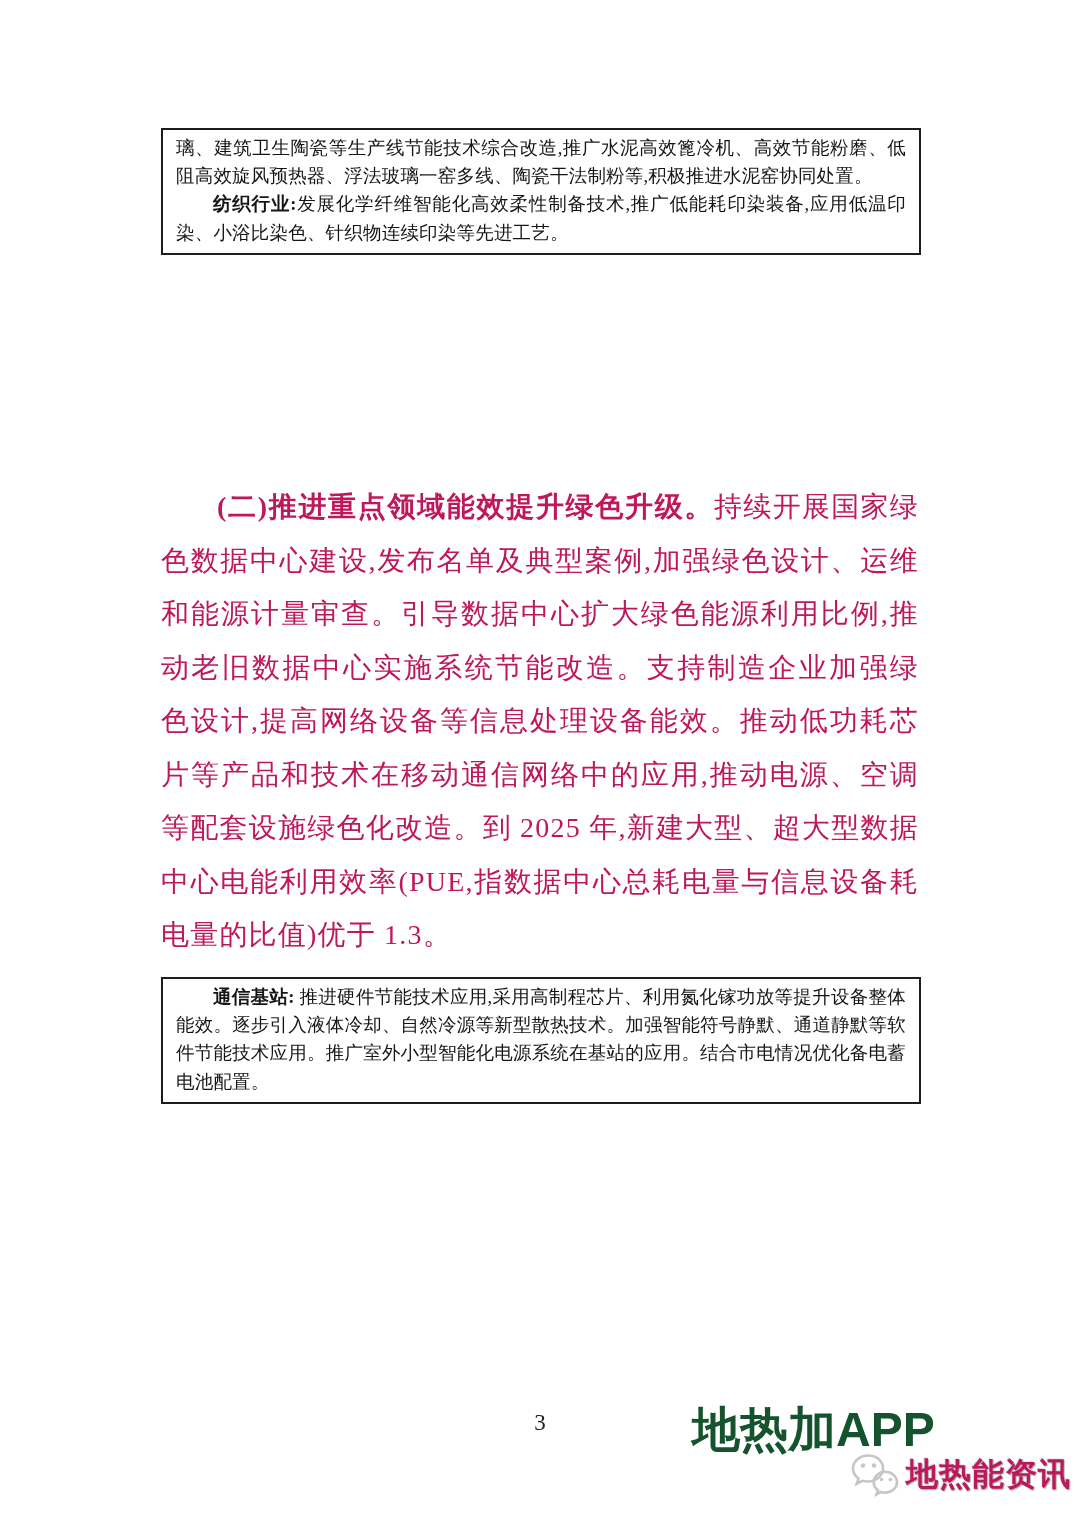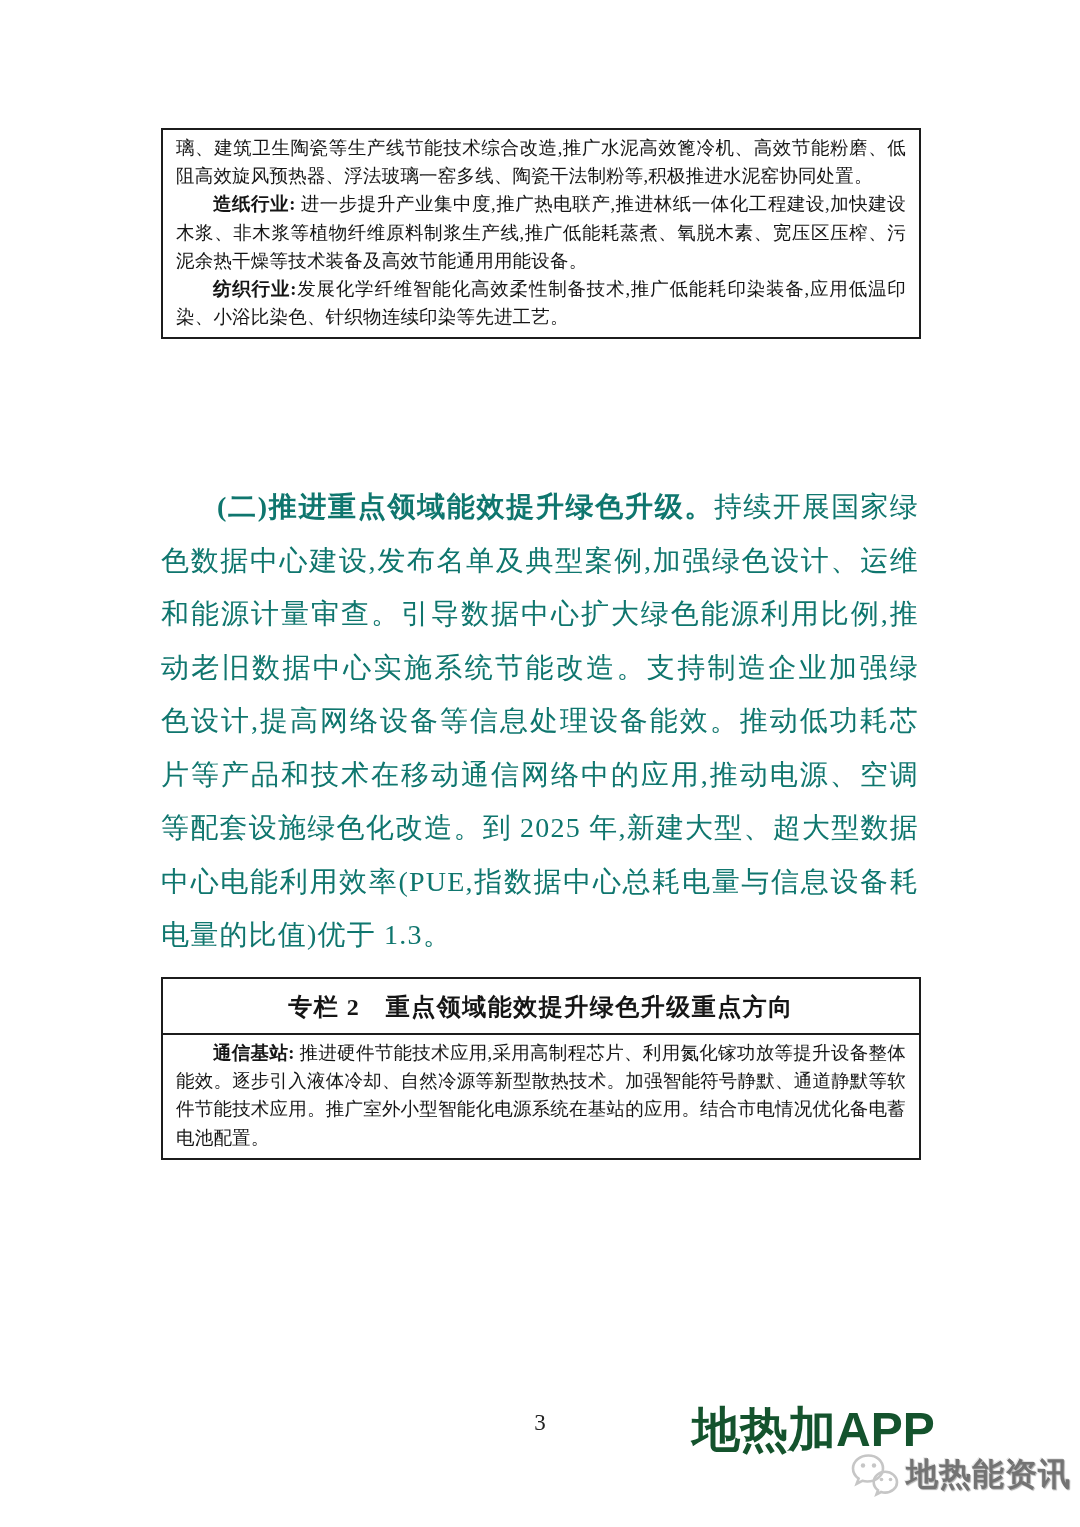--- a/index.html
+++ b/index.html
@@ -44,21 +44,21 @@
   .main-para{
     position:absolute;
     left:161px;top:480px;width:758px;
     margin:0;
     font-size:28px;
     letter-spacing:1.2px;
     line-height:53.5px;
     text-align:justify;
     text-justify:inter-character;
     text-indent:2em;
-    color:#0f766e;
+    color:#be185d;
   }
   .main-para b{font-weight:800;letter-spacing:1.6px;}
   
   .page-number{
     position:absolute;
     left:0;top:1410px;width:1080px;
     text-align:center;
     font-size:23px;
     color:#222222;
   }
@@ -86,29 +86,27 @@
   }
 </style>
 </head>
 <body>
 
 <div class="page">
 
   <div class="pbox" id="box1">
     <div class="body">
       <p class="cont">璃、建筑卫生陶瓷等生产线节能技术综合改造,推广水泥高效篦冷机、高效节能粉磨、低阻高效旋风预热器、浮法玻璃一窑多线、陶瓷干法制粉等,积极推进水泥窑协同处置。</p>
-      <p><b>造纸行业:</b><span> 进一步提升产业集中度,推广热电联产,推进林纸一体化工程建设,加快建设木浆、非木浆等植物纤维原料制浆生产线,推广低能耗蒸煮、氧脱木素、宽压区压榨、污泥余热干燥等技术装备及高效节能通用用能设备。</span></p>
       <p><b>纺织行业:</b><span>发展化学纤维智能化高效柔性制备技术,推广低能耗印染装备,应用低温印染、小浴比染色、针织物连续印染等先进工艺。</span></p>
     </div>
   </div>
 
   <p class="main-para"><b>(二)推进重点领域能效提升绿色升级。</b><span>持续开展国家绿色数据中心建设,发布名单及典型案例,加强绿色设计、运维和能源计量审查。引导数据中心扩大绿色能源利用比例,推动老旧数据中心实施系统节能改造。支持制造企业加强绿色设计,提高网络设备等信息处理设备能效。推动低功耗芯片等产品和技术在移动通信网络中的应用,推动电源、空调等配套设施绿色化改造。到 2025 年,新建大型、超大型数据中心电能利用效率(PUE,指数据中心总耗电量与信息设备耗电量的比值)优于 1.3。</span></p>
 
   <div class="pbox" id="box2">
-    <div class="box-title">专栏 2　重点领域能效提升绿色升级重点方向</div>
     <div class="body">
       <p><b>通信基站:</b><span> 推进硬件节能技术应用,采用高制程芯片、利用氮化镓功放等提升设备整体能效。逐步引入液体冷却、自然冷源等新型散热技术。加强智能符号静默、通道静默等软件节能技术应用。推广室外小型智能化电源系统在基站的应用。结合市电情况优化备电蓄电池配置。</span></p>
     </div>
   </div>
 
   <div class="page-number">3</div>
 
   <div class="wm-app" id="wm-app" style="color: #14532d;">地热加APP</div>
 
   <div class="wm-channel">
@@ -119,16 +117,16 @@
           <path d="M48 30.2c0 5.8-5.3 10.4-11.9 10.4-1.4 0-2.8-.2-4-.6l-4.6 2.3 1.5-4.1c-2.6-1.9-4.3-4.8-4.3-8 0-5.7 5.3-10.4 11.4-10.4 6.6 0 11.9 4.7 11.9 10.4Z"></path>
         </g>
         <g fill="#c6c6c6">
           <circle cx="14" cy="13.5" r="2.2"></circle>
           <circle cx="25" cy="13.5" r="2.2"></circle>
           <circle cx="32.5" cy="27.5" r="1.8"></circle>
           <circle cx="41.5" cy="27.5" r="1.8"></circle>
         </g>
       </svg>
     </span>
-    <span class="label" id="wm-channel-label" style="color: #737373; font-family: Liberation Serif, serif;">地热能资讯</span>
+    <span class="label" id="wm-channel-label" style="color: #be185d; font-family: Liberation Serif, serif;">地热能资讯</span>
   </div>
 
 </div>
 
 </body></html>

